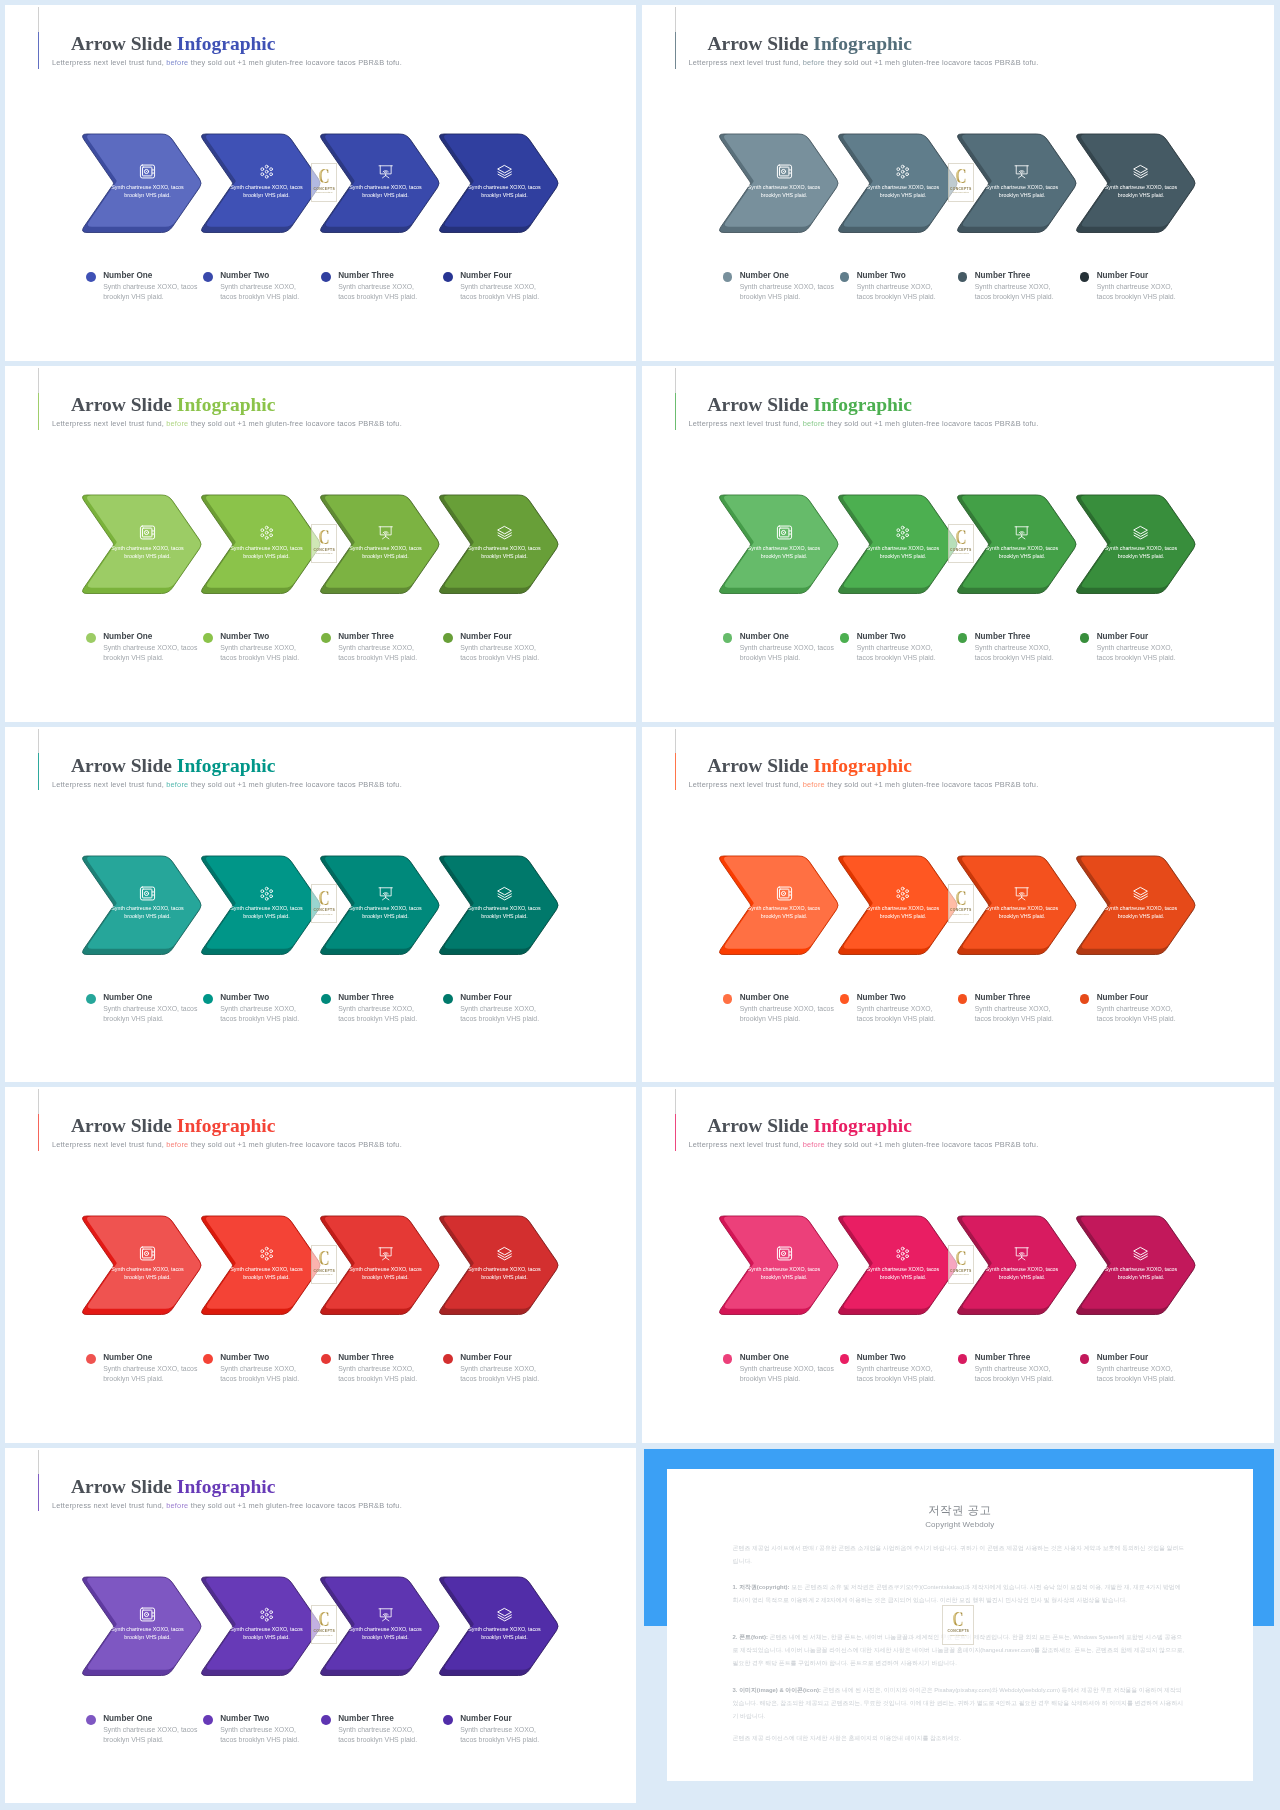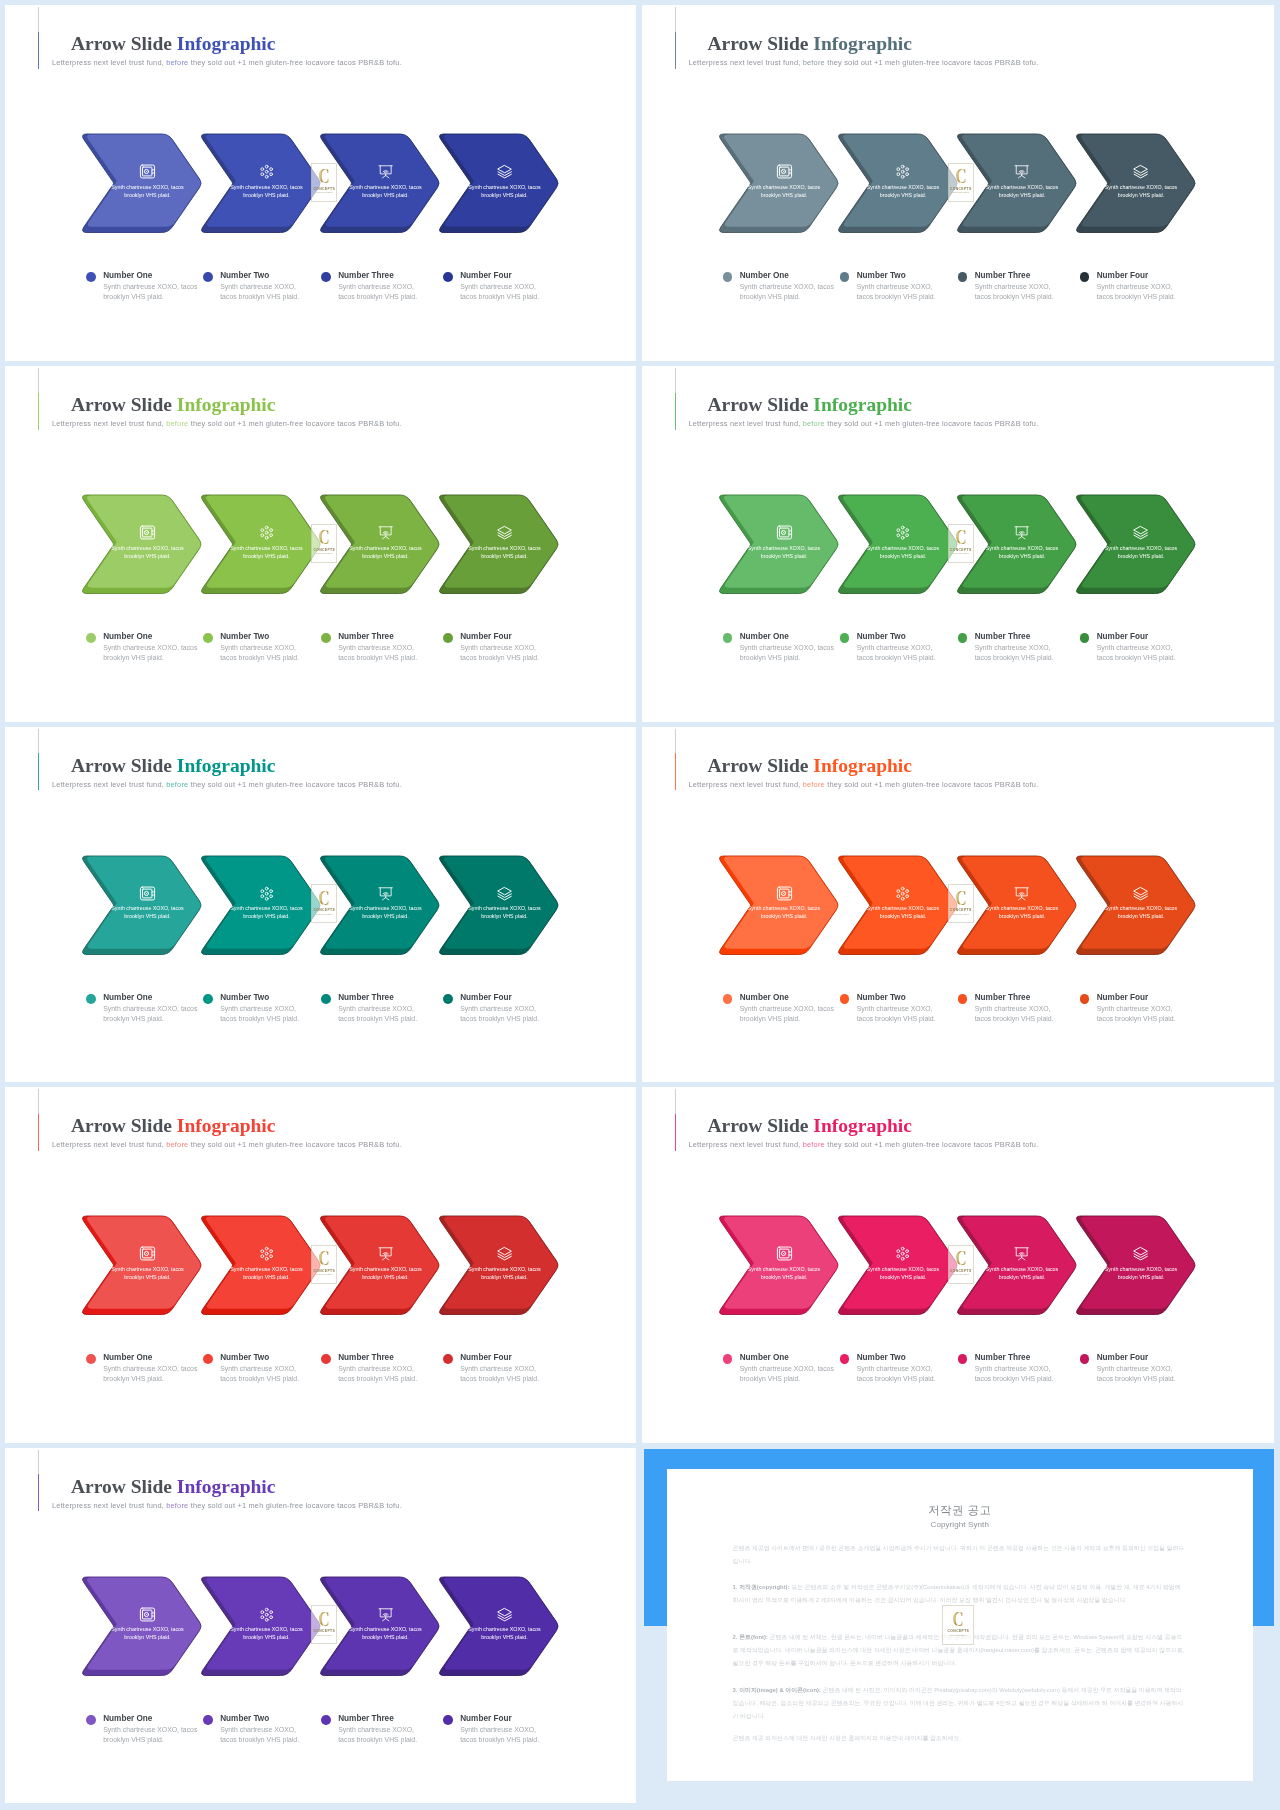--- a/index.html
+++ b/index.html
@@ -933,21 +933,21 @@
   <div class="wm" style="left:306.3px;top:157.8px;width:26px;height:39px;">
     <div class="wl" style="font-size:22px;line-height:18px;">C</div>
     <div class="wb" style="font-size:3.4px;letter-spacing:0.35px;margin-top:1.5px;">CONCEPTS</div>
     <div class="ws" style="font-size:2.2px;margin-top:0.6px;">www.concepts.kr</div>
   </div>
 </div>
 <div style="position:absolute;left:641.5px;top:1447.5px;width:631px;height:355.5px;">
   <div class="cpframe" style="left:2.2px;top:1px;width:630px;height:177.5px;"></div>
   <div class="cppage" style="left:25.1px;top:21.5px;width:586.3px;height:312.2px;">
     <div class="cp-t1" style="left:0;top:34.5px;width:100%;">저작권 공고</div>
-    <div class="cp-t2" style="left:0;top:51px;width:100%;">Copyright Synth</div>
+    <div class="cp-t2" style="left:0;top:51px;width:100%;">Copyright Webdoly</div>
     <div class="cp-p" style="left:66px;top:73px;width:452px;">콘텐츠 제공업 사이트에서 판매 / 공유한 콘텐츠 소개업을 사업하옵여 주시기 바랍니다. 귀하가 이 콘텐츠 제공업 사용하는 것은 사용자 계약과 보호에 동의하신 것임을 알려드립니다.</div>
     <div class="cp-p" style="left:66px;top:111.8px;width:452px;"><b>1. 저작권(copyright):</b><span> 모든 콘텐츠의 소유 및 저작권은 콘텐츠쿠키오(주)(Contentskakao)과 제작자에게 있습니다. 사전 승낙 없이 모집적 이용, 개발한 재, 재료 4가지 방법에 회사이 영리 목적으로 이용하게 2 제3자에게 이용하는 것은 금지되어 있습니다. 이러한 모집 행위 발견시 민사상인 민사 및 형사상의 사법상을 받습니다.</span></div>
     <div class="cp-p" style="left:66px;top:162.2px;width:452px;"><b>2. 폰트(font):</b><span> 콘텐츠 내에 된 서체는, 한글 폰트는, 네이버 나눔글꼴과 세계적인 무료 폰트이 제작권입니다. 한글 외의 모든 폰트는, Windows System에 포함된 시스템 공용으로 제작되었습니다. 네이버 나눔글꼴 라이선스에 대한 자세한 사항은 네이버 나눔글꼴 홈페이지(hangeul.naver.com)를 참조하세요. 폰트는, 콘텐츠의 함께 제공되지 않으므로, 필요한 경우 해당 폰트를 구입하셔야 합니다. 폰트으로 변경하여 사용하시기 바랍니다.</span></div>
     <div class="cp-p" style="left:66px;top:214.9px;width:452px;"><b>3. 이미지(image) &amp; 아이콘(icon):</b><span> 콘텐츠 내에 된 사진은, 이미지와 아이콘은 Pixabay(pixabay.com)와 Webdoly(webdoly.com) 등에서 제공한 무료 저작물을 이용하여 제작되었습니다. 해당은, 참조되한 제공되고 콘텐츠의는, 무료한 것입니다. 이에 대한 권리는, 귀하가 별도로 4인하고 필요한 경우 해당을 삭제하셔야 하 이미지를 변경하여 사용하시기 바랍니다.</span></div>
     <div class="cp-p" style="left:66px;top:263.2px;width:452px;">콘텐츠 제공 라이선스에 대한 자세한 사항은 홈페이지의 이용안내 페이지를 참조하세요.</div>
     <div class="wm" style="left:275.8px;top:136.2px;width:32px;height:40px;">
       <div class="wl" style="font-size:22px;line-height:18px;">C</div>
       <div class="wb" style="font-size:3.4px;letter-spacing:0.35px;margin-top:1.5px;">CONCEPTS</div>
       <div class="ws" style="font-size:2.2px;margin-top:0.6px;">www.concepts.kr</div>
     </div>

